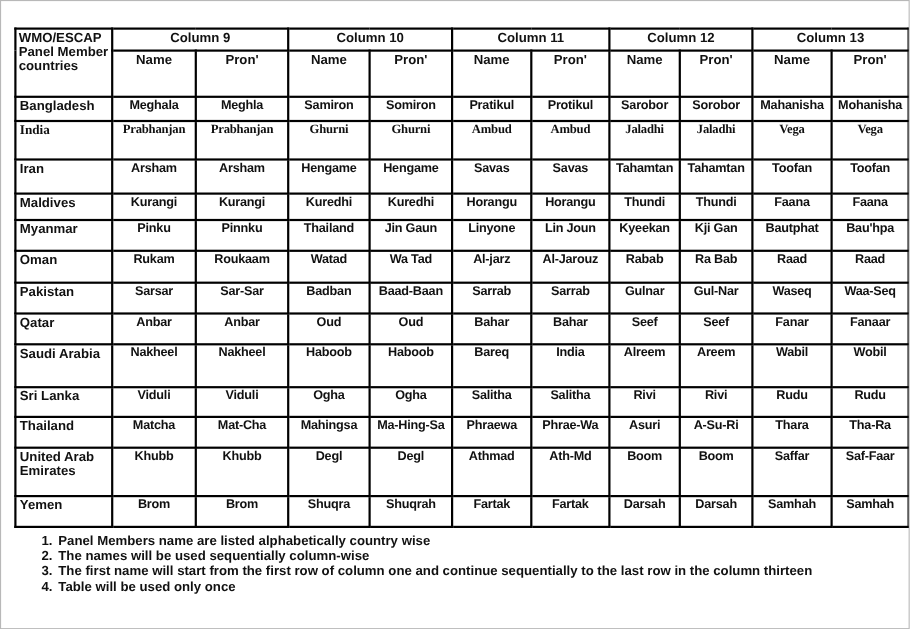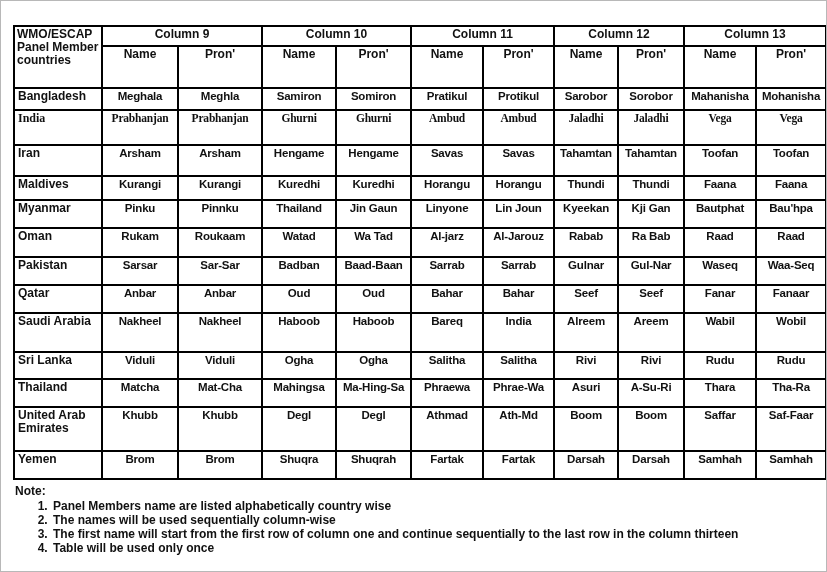--- a/index.html
+++ b/index.html
@@ -270,21 +270,20 @@
           <td class="val">Fartak</td>
           <td class="val">Darsah</td>
           <td class="val">Darsah</td>
           <td class="val">Samhah</td>
           <td class="val">Samhah</td>
         </tr>
       </tbody>
   </table>
 
   <div class="note">
-    <div class="note-title">Note:</div>
     <ol class="note-list" id="note-list">
         <li>Panel Members name are listed alphabetically country wise</li>
         <li>The names will be used sequentially column-wise</li>
         <li>The first name will start from the first row of column one and continue sequentially to the last row in the column thirteen</li>
         <li>Table will be used only once</li>
       </ol>
   </div>
 
 </div>
 

